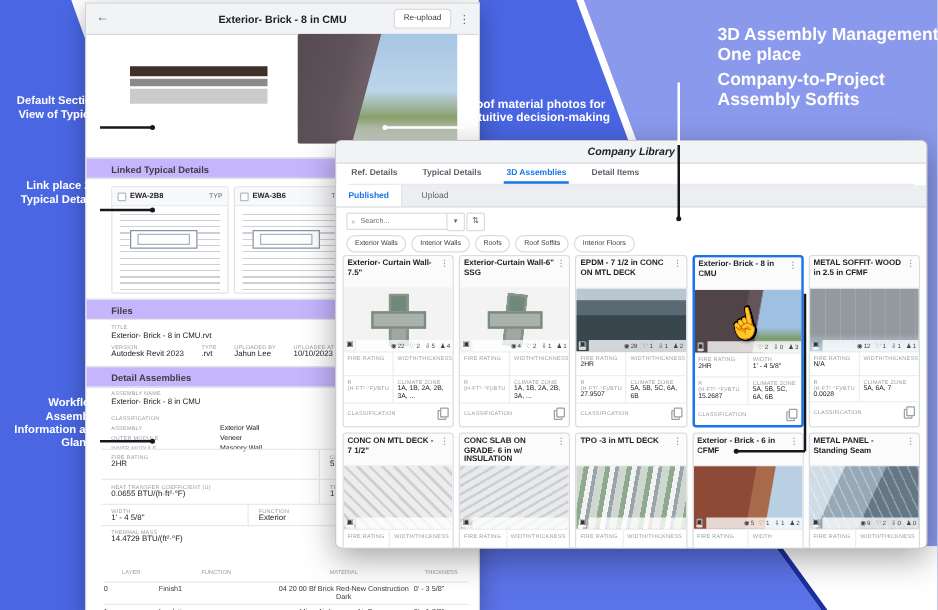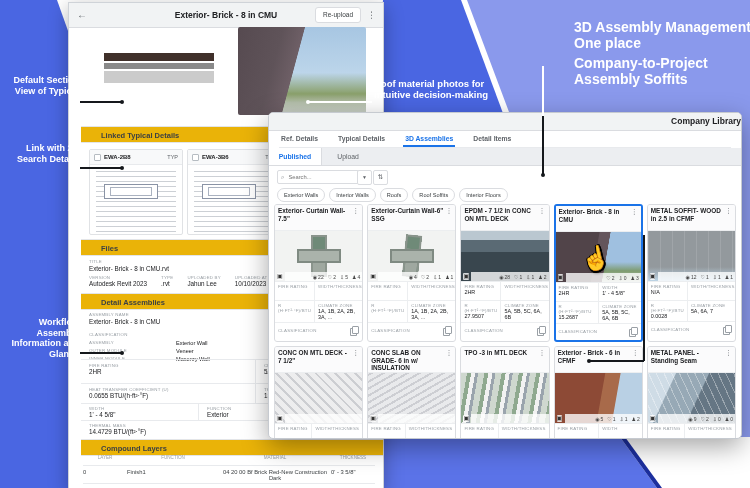--- a/index.html
+++ b/index.html
@@ -14,21 +14,21 @@
            clip-path:polygon(13px 0,91px 0,134px 116px,3px 116px);}
   .bg-light{left:370px;top:0;width:380px;height:488px;background:#8a99ec;z-index:1;
             clip-path:polygon(97px 0,380px 0,380px 437px,10px 437px,139px 112px);}
   .bg-band{left:370px;top:437px;width:380px;height:51px;background:#5b73e8;z-index:1;
            clip-path:polygon(10px 0,250px 0,287px 51px,10px 51px);}
   .bg-navy{left:610px;top:437px;width:60px;height:51px;background:#1c2f9e;z-index:2;
            clip-path:polygon(10px 0,15px 0,52px 51px,47px 51px);}
 
   
   .window{background:#fff;border:1px solid #cfd3d8;box-shadow:0 5px 18px rgba(0,0,0,.30);}
-  .sec-bar{position:absolute;left:12px;right:0;height:17px;background:#eab308;
+  .sec-bar{position:absolute;left:0;right:0;height:17px;background:#c4b5fd;
            border-top:1px solid #e3e5e8;border-bottom:1px solid #e3e5e8;
            font-size:7.5px;font-weight:bold;color:#3c4043;line-height:17px;padding-left:20px;box-sizing:border-box;}
   .lbl{font-size:4.4px;color:#9aa0a6;letter-spacing:.2px;text-transform:uppercase;}
   .val{font-size:6.3px;color:#202124;}
 
   
   #aw{left:68px;top:2px;width:314px;height:486px;z-index:10;position:absolute;overflow:hidden;}
   .aw-head{position:absolute;left:0;top:0;right:0;height:24px;background:#f1f3f4;border-bottom:1px solid #dadce0;}
   .aw-back{position:absolute;left:8px;top:6px;font-size:10px;color:#5f6368;}
   .aw-title{position:absolute;left:0;right:0;top:7px;text-align:center;font-size:8.5px;font-weight:bold;color:#202124;}
@@ -57,21 +57,21 @@
   .dg-div{border-left:1px solid #e8eaed;}
   .tbl-h{font-size:4.6px;color:#9aa0a6;text-transform:uppercase;text-align:center;}
   .tbl-c{font-size:5.8px;color:#3c4043;}
   .trow{position:absolute;left:14px;right:8px;display:flex;border-top:1px solid #e8eaed;align-items:flex-start;padding-top:3px;}
   .tc0{width:44px;} .tc1{width:92px;} .tc2{width:112px;text-align:center;} .tc3{flex:1;}
 
   
   #lw{left:268px;top:112px;width:472px;height:325px;z-index:20;position:absolute;border-radius:5px;
       overflow:hidden;box-shadow:0 8px 26px rgba(0,0,0,.35);background:#fff;border:1px solid #c6cad0;}
   .lw-title{position:absolute;left:0;top:0;right:0;height:17px;background:#f1f3f4;border-bottom:1px solid #dadce0;
-            text-align:right;font-size:8.5px;font-weight:bold;color:#202124;line-height:17px;}
+            text-align:center;font-size:8.5px;font-weight:bold;color:#202124;line-height:17px;font-style:italic;}
   .lw-tabs{position:absolute;left:10px;top:17px;right:0;height:18px;display:flex;gap:16px;border-bottom:1px solid #e8eaed;box-sizing:border-box;width:452px;}
   .lib-tab{font-size:6.8px;font-weight:bold;color:#5f6368;line-height:17px;padding:0 2px;border-bottom:2px solid transparent;}
   .lib-tab.active{color:#1a73e8;border-bottom-color:#1a73e8;}
   .lw-subrow{position:absolute;left:0;top:35px;right:0;height:17px;background:#eceef1;border-bottom:1px solid #dadce0;display:flex;}
   .subtab{width:52px;text-align:center;font-size:6.8px;line-height:17px;color:#5f6368;}
   .subtab.active{background:#fff;color:#1a73e8;font-weight:bold;border-right:1px solid #dadce0;}
   .lw-search{position:absolute;left:8px;top:57px;width:74px;height:12px;border:1px solid #dadce0;border-radius:2px;
              display:flex;align-items:center;padding:0 3px;gap:2px;background:#fff;}
   .lw-search input{border:0;outline:0;width:58px;font-size:5.8px;color:#5f6368;font-family:"Liberation Sans",sans-serif;}
   .icon-btn{position:absolute;top:57px;width:13px;height:13px;border:1px solid #dadce0;border-radius:2px;background:#fff;
@@ -244,21 +244,20 @@
         </div>
     </div>
     <div class="dg-row" style="top:417px;height:16px">
       <div class="abs" style="left:8px;top:2px">
           <div class="lbl">THERMAL MASS</div>
           <div class="val">14.4729 BTU/(ft²·°F)</div>
         </div>
     </div>
   </div>
 
-  <div class="sec-bar" style="top:436px">Compound Layers</div>
   <div id="cl-head" class="abs" style="left:14px;right:8px;top:452px;display:flex">
       <div class="tbl-h tc0">LAYER</div>
       <div class="tbl-h tc1">FUNCTION</div>
       <div class="tbl-h tc2">MATERIAL</div>
       <div class="tbl-h tc3">THICKNESS</div>
     </div>
   <div id="cl-rows"></div>
 <div class="trow" style="top: 462px;">
       <div class="tbl-c tc0">0</div>
       <div class="tbl-c tc1">Finish1</div>
@@ -625,21 +624,21 @@
     <div class="lbl">WIDTH/THICKNESS</div>
     <div class="val"></div>
   </div>
         </div>
 
   </div>
     </div>
 </div>
 
 <div class="abs ann ann-left" style="top:75px">Default Section View of Typical</div>
-<div class="abs ann ann-left" style="top:143px">Link with 2D Search Details</div>
+<div class="abs ann ann-left" style="top:143px">Link place 2D Typical Details</div>
 <div class="abs ann ann-left" style="top:317px">Workflow Assembly Information at a Glance</div>
 <div class="abs ann ann-mid">Roof material photos for intuitive decision-making</div>
 <div class="abs ann ann-right" style="top:20px">3D Assembly Management in One place</div>
 <div class="abs ann ann-right" style="top:56px">Company-to-Project Assembly Soffits</div>
 
 <div class="ln" style="left:80px;top:101px;width:42px;height:1.5px"></div>
 <div class="dot" style="left:120px;top:100px"></div>
 <div class="ln" style="left:80px;top:167px;width:42px;height:1.5px"></div>
 <div class="dot" style="left:120px;top:166px"></div>
 <div class="ln" style="left:80px;top:352px;width:42px;height:1.5px"></div>

